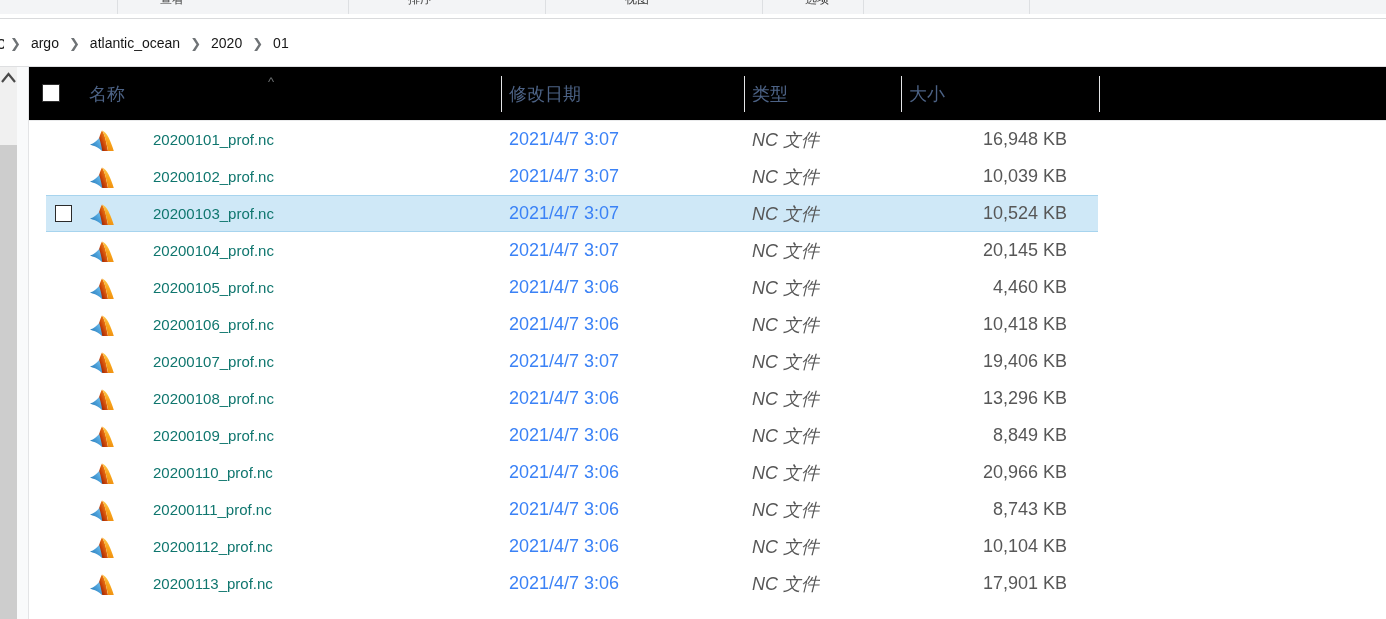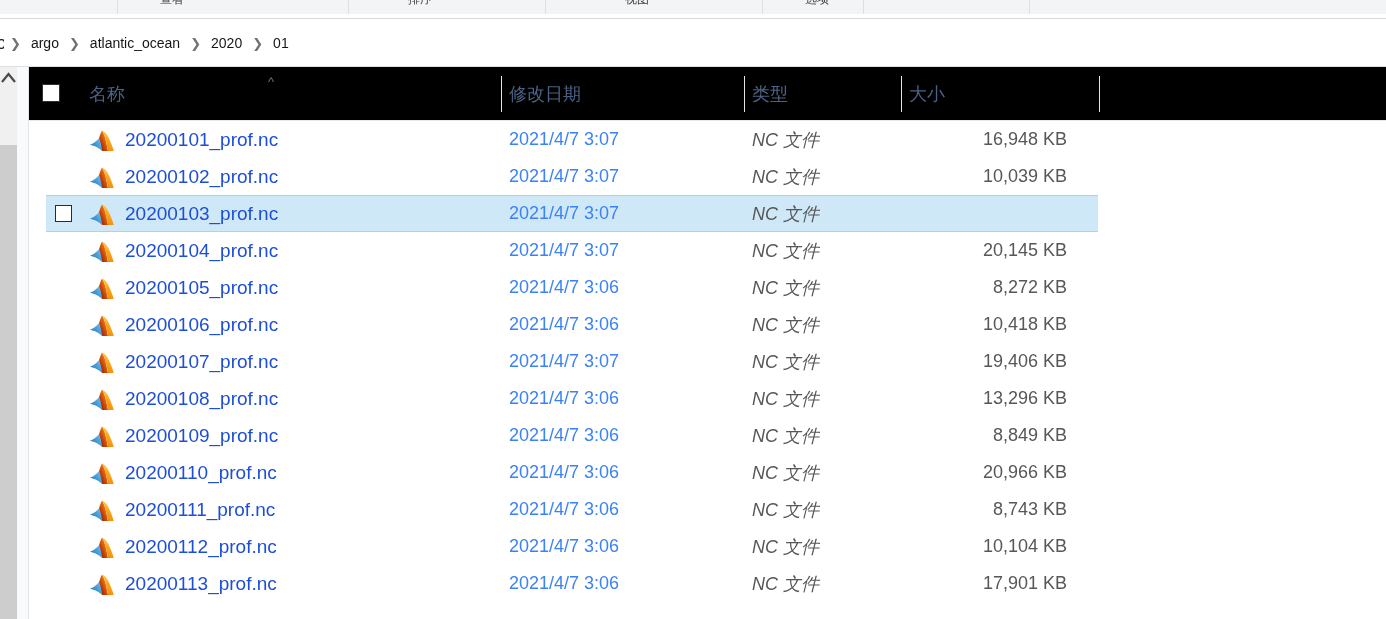--- a/index.html
+++ b/index.html
@@ -147,22 +147,23 @@
     width: 17px; height: 17px;
     border: 1.6px solid #2b2b2b;
     background: #ffffff;
     display: none;
   }
   .row.selected .row-check { display: block; }
 
   .cell-name {
     position: absolute; left: 60px; top: 0; height: 37px;
     display: flex; align-items: center;
-    font-size: 19px; color: #1d4ed8;
-    white-space: nowrap;
+    font-size: 15px; color: #0f766e;
+    white-space: nowrap;
+    gap: 28px;
   }
   .matlab-icon {
     width: 26px; height: 24px;
     margin-right: 10px;
     flex: none;
     position: relative;
     top: 1px;
   }
   .cell-date {
     position: absolute; left: 480px; top: 0; height: 37px;
@@ -340,20 +341,21 @@
                 </linearGradient>
               </defs>
               <path d="M1 15.5 C5 14.5 8 12 10.5 8.6 C11.4 7.3 12.2 6.2 13 5.4 L13 22 C10 19 7 17 3.4 16.4 Z" fill="url(#gb)"></path>
               <path d="M13 1.5 C15 4.5 16.4 9 17.4 14 C18.1 17.6 18.6 20.2 19 22 L13.2 22 C12.6 18 11.6 13 10.2 9 C11 6 12 3.4 13 1.5 Z" fill="url(#gr)"></path>
               <path d="M13 1.5 C14.8 4.2 16.2 8.4 17.3 13.4 C18.2 17.4 18.8 20.4 19.2 22 L24.8 22 C23.6 18.2 21.8 13 19.6 8.6 C17.8 5 15.6 2.4 13 1.5 Z" fill="url(#go)"></path>
             </svg></span>
       <span class="fname">20200103_prof.nc</span>
     </div>
     <div class="cell-date">2021/4/7 3:07</div>
     <div class="cell-type">NC 文件</div>
+    <div class="cell-size">10,524 KB</div>
   </div>
 
   <div class="row">
 
     <div class="cell-name">
       <span class="matlab-icon"><svg width="26" height="24" viewBox="0 0 26 24">
               <defs>
                 <linearGradient id="gb" x1="0" y1="1" x2="1" y2="0">
                   <stop offset="0" stop-color="#1f6fae"></stop>
                   <stop offset="0.55" stop-color="#4ea3dc"></stop>
@@ -405,21 +407,21 @@
                 </linearGradient>
               </defs>
               <path d="M1 15.5 C5 14.5 8 12 10.5 8.6 C11.4 7.3 12.2 6.2 13 5.4 L13 22 C10 19 7 17 3.4 16.4 Z" fill="url(#gb)"></path>
               <path d="M13 1.5 C15 4.5 16.4 9 17.4 14 C18.1 17.6 18.6 20.2 19 22 L13.2 22 C12.6 18 11.6 13 10.2 9 C11 6 12 3.4 13 1.5 Z" fill="url(#gr)"></path>
               <path d="M13 1.5 C14.8 4.2 16.2 8.4 17.3 13.4 C18.2 17.4 18.8 20.4 19.2 22 L24.8 22 C23.6 18.2 21.8 13 19.6 8.6 C17.8 5 15.6 2.4 13 1.5 Z" fill="url(#go)"></path>
             </svg></span>
       <span class="fname">20200105_prof.nc</span>
     </div>
     <div class="cell-date">2021/4/7 3:06</div>
     <div class="cell-type">NC 文件</div>
-    <div class="cell-size">8,272 KB</div>
+    <div class="cell-size">4,460 KB</div>
   </div>
 
   <div class="row">
 
     <div class="cell-name">
       <span class="matlab-icon"><svg width="26" height="24" viewBox="0 0 26 24">
               <defs>
                 <linearGradient id="gb" x1="0" y1="1" x2="1" y2="0">
                   <stop offset="0" stop-color="#1f6fae"></stop>
                   <stop offset="0.55" stop-color="#4ea3dc"></stop>

